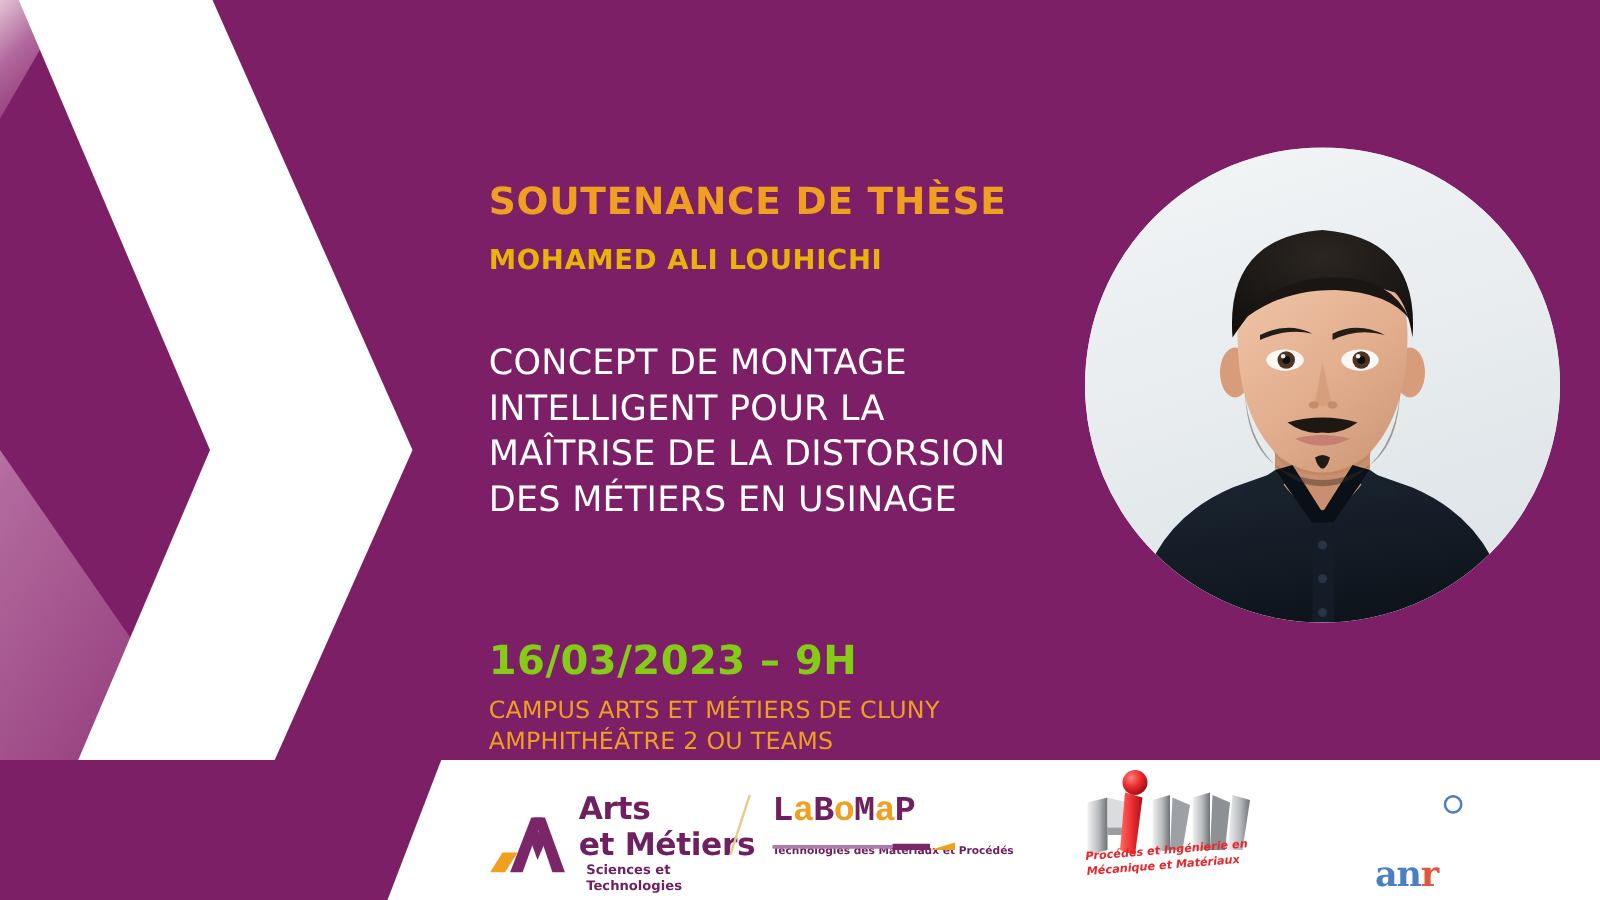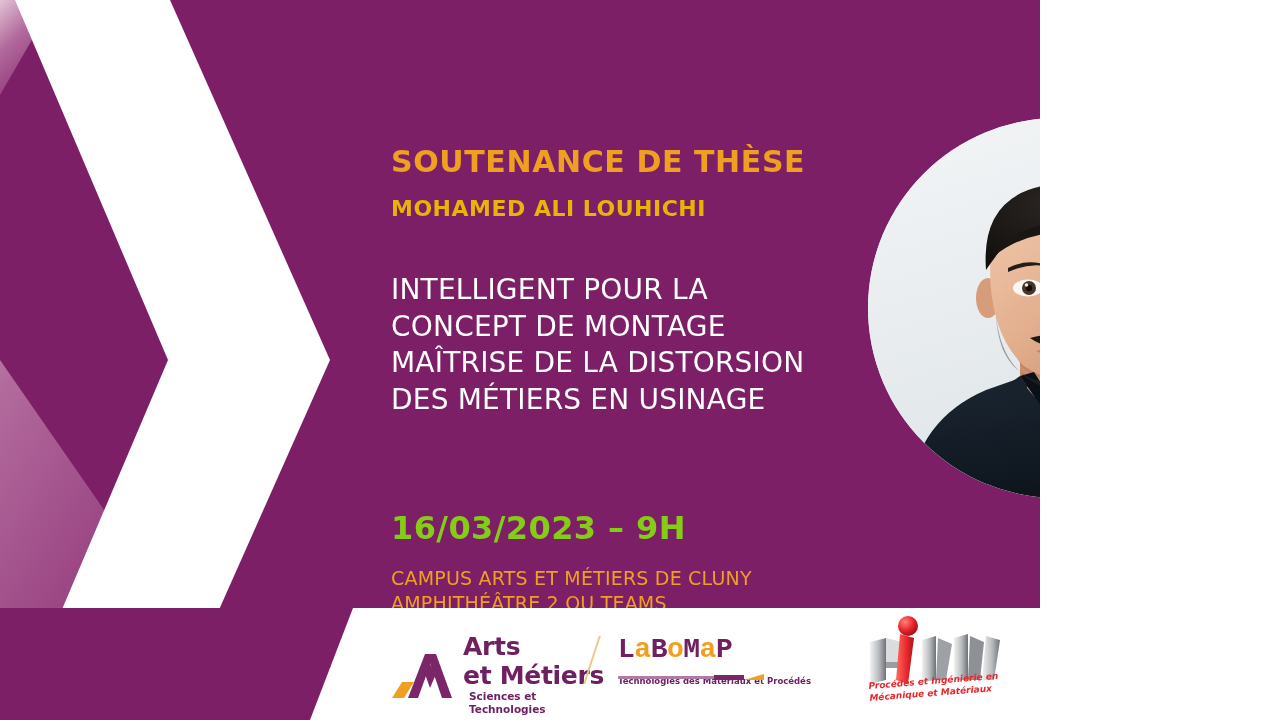--- a/index.html
+++ b/index.html
@@ -1,21 +1,21 @@
 <!DOCTYPE html>
 <html><head>
 <meta charset="utf-8">
 <style>
   * { margin:0; padding:0; box-sizing:border-box; }
   html,body { width:1280px; height:720px; overflow:hidden; background:#ffffff; }
   body { font-family:"DejaVu Sans","Liberation Sans",sans-serif; }
 
   #poster{
     position:relative;
-    width:1040px; height:720px;
+    width:1280px; height:720px;
     background:#7C1F66;
     overflow:hidden;
   }
 
   
   .chevron-art{ position:absolute; left:0; top:0; width:420px; height:720px; }
 
   
   .content{
     position:absolute;
@@ -59,21 +59,21 @@
     font-weight:bold;
     letter-spacing:0.4px;
     line-height:1.2;
     margin-top:36px;
   }
   .event-place{
     color:#F0A020;
     font-size:19px;
     font-weight:400;
     line-height:1.32;
-    margin-top:19px;
+    margin-top:9px;
     letter-spacing:0.2px;
   }
   .event-place div{ white-space:nowrap; }
 
   
   .portrait{
     position:absolute;
     left:868px; top:118px;
     width:380px; height:380px;
     border-radius:50%;
@@ -202,22 +202,22 @@
   </div>
 
   <div class="content">
 
     <div class="eyebrow-block">
       <div class="thesis-kicker">SOUTENANCE DE THÈSE</div>
       <div class="candidate-name">MOHAMED ALI LOUHICHI</div>
     </div>
 
     <div class="thesis-title">
+      <div>CONCEPT DE MONTAGE</div>
       <div>INTELLIGENT POUR LA</div>
-      <div>CONCEPT DE MONTAGE</div>
       <div>MAÎTRISE DE LA DISTORSION</div>
       <div>DES MÉTIERS EN USINAGE</div>
     </div>
 
     <div class="event-block">
       <div class="event-datetime">16/03/2023 – 9H</div>
       <div class="event-place">
         <div>CAMPUS ARTS ET MÉTIERS  DE CLUNY</div>
         <div>AMPHITHÉÂTRE  2 OU TEAMS</div>
       </div>

